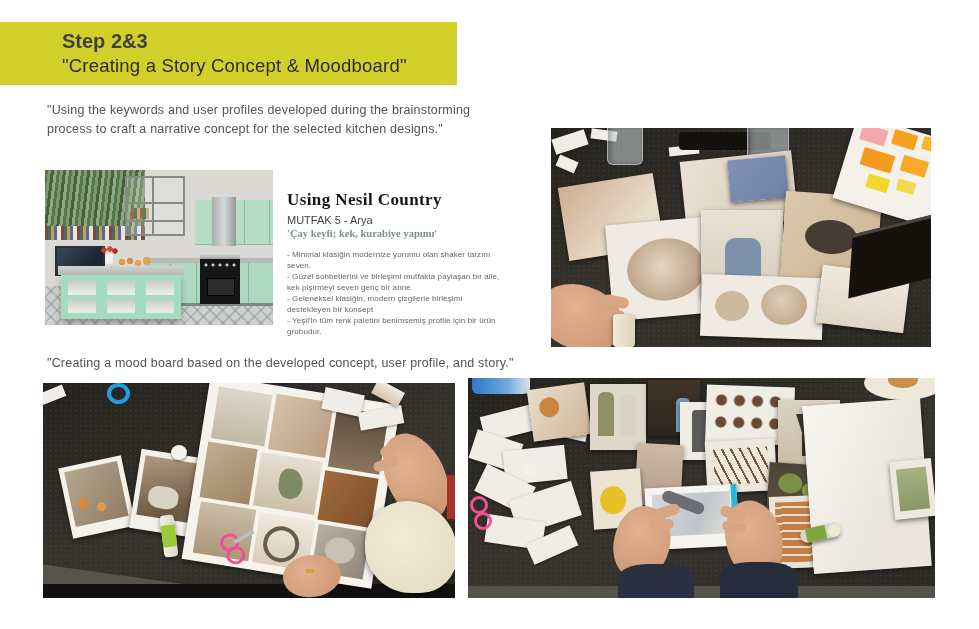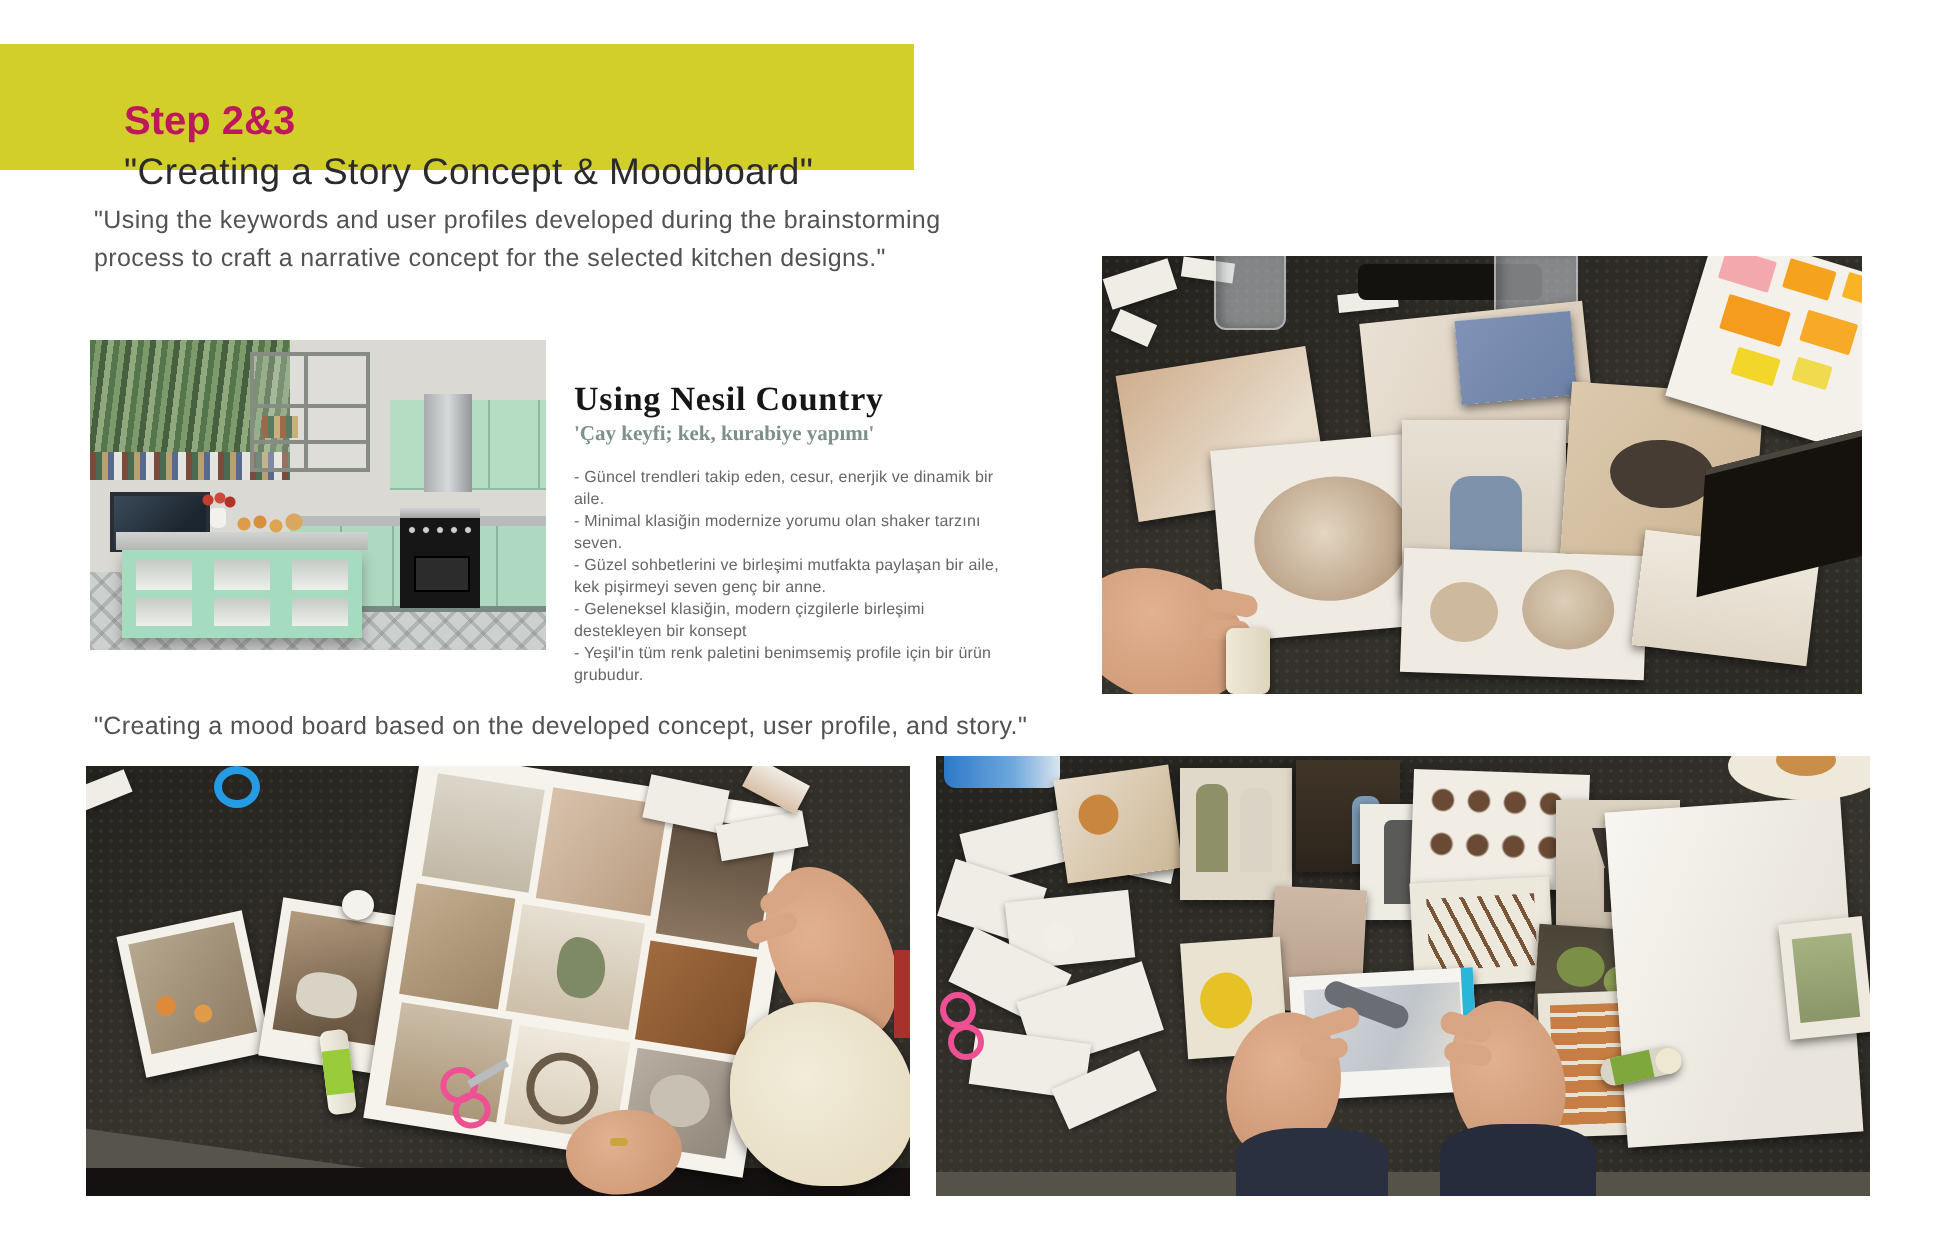--- a/index.html
+++ b/index.html
@@ -2,21 +2,21 @@
 <html><head>
 <meta charset="utf-8">
 <style>
   html,body{margin:0;padding:0;}
   body{width:979px;height:629px;background:#ffffff;position:relative;overflow:hidden;
        font-family:"Liberation Sans",sans-serif;}
   .abs{position:absolute;}
 
   
   .banner{left:0;top:22px;width:457px;height:63px;padding:7px 0 0 62px;box-sizing:border-box;}
-  .banner .step{font-size:20px;font-weight:bold;color:#be185d;line-height:1.25;margin-top:20px;}
+  .banner .step{font-size:20px;font-weight:bold;color:#404040;line-height:1.25;}
   .banner .title{font-size:18.5px;color:#2b2b2b;line-height:1.3;letter-spacing:.2px;}
 
   
   .quote{color:#525252;font-size:12.5px;line-height:1.5;letter-spacing:.2px;}
   .q1{left:47px;top:101px;width:445px;}
   .q2{left:47px;top:354px;width:520px;}
 
   
   .concept{left:287px;top:190px;width:218px;}
   .concept .ctitle{font-family:"Liberation Serif",serif;font-weight:bold;font-size:17px;color:#161616;letter-spacing:.4px;}
@@ -118,23 +118,23 @@
     <div class="abs op" style="left:85px;top:14px;width:28px;height:15px;"></div>
     <div class="abs op" style="left:7px;top:33px;width:28px;height:14px;"></div>
     <div class="abs op" style="left:46px;top:33px;width:28px;height:14px;"></div>
     <div class="abs op" style="left:85px;top:33px;width:28px;height:14px;"></div>
   </div>
   <div class="abs kfruit"></div>
 </div>
 
 <div class="abs concept">
   <div class="ctitle">Using Nesil Country</div>
+  <div class="csub">MUTFAK 5 - Arya</div>
   <div class="ctag" style="color: rgb(125, 145, 134);">'Çay keyfi; kek, kurabiye yapımı'</div>
   <div class="bullets">
-    <div class="bullet">- Güncel trendleri takip eden, cesur, enerjik ve dinamik bir aile.</div>
     <div class="bullet">- Minimal klasiğin modernize yorumu olan shaker tarzını seven.</div>
     <div class="bullet">- Güzel sohbetlerini ve birleşimi mutfakta paylaşan bir aile, kek pişirmeyi seven genç bir anne.</div>
     <div class="bullet">- Geleneksel klasiğin, modern çizgilerle birleşimi destekleyen bir konsept</div>
     <div class="bullet">- Yeşil'in tüm renk paletini benimsemiş profile için bir ürün grubudur.</div>
   </div>
 </div>
 
 <div class="abs photo p-tr">
   <div class="abs texture"></div>
 

